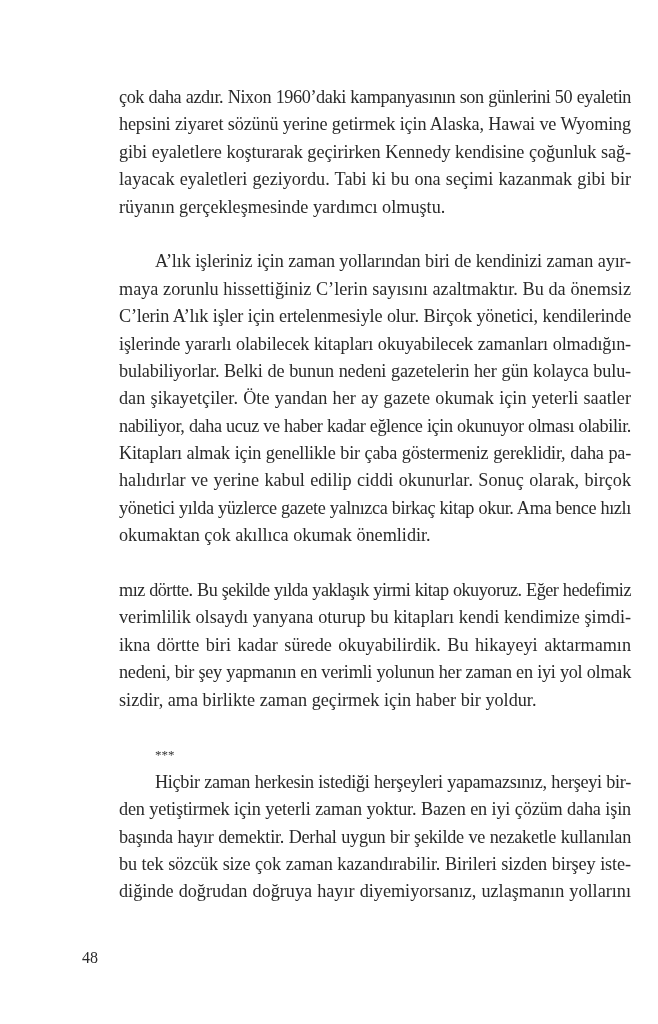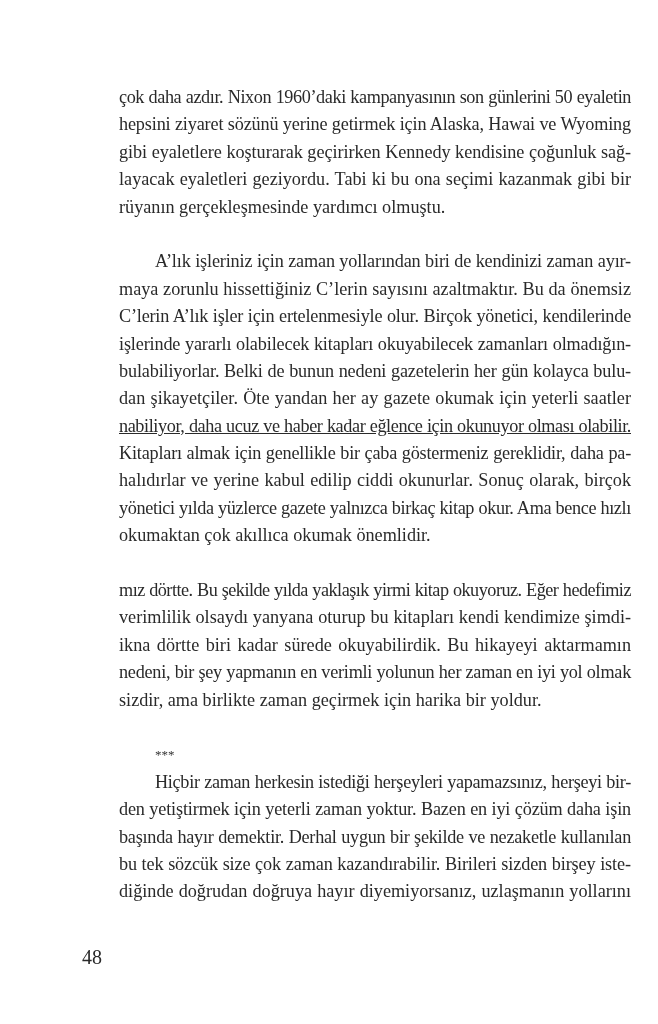--- a/index.html
+++ b/index.html
@@ -49,21 +49,21 @@
     line-height: 27.4px;
     height: 27.4px;
     padding-left: 36px;
     letter-spacing: 0px;
     color: #333;
   }
   .page-number {
     position: absolute;
     left: 82px;
     top: 944px;
-    font-size: 20px;
+    font-size: 16px;
     line-height: 27px;
     color: #2a2a2a;
   }
 </style>
 </head>
 <body>
 
 <div class="page">
 
   <div class="para">
@@ -76,35 +76,35 @@
 
   <div class="gap"></div>
 
   <div class="para">
     <span class="line indent" style="white-space: normal; letter-spacing: -0.15px;">A’lık işleriniz için zaman yollarından biri de kendinizi zaman ayır-</span>
     <span class="line" style="white-space: normal;">maya zorunlu hissettiğiniz C’lerin sayısını azaltmaktır. Bu da önemsiz</span>
     <span class="line" style="white-space: normal; letter-spacing: -0.2px;">C’lerin A’lık işler için ertelenmesiyle olur. Birçok yönetici, kendilerinde</span>
     <span class="line" style="white-space: normal; letter-spacing: -0.15px;">işlerinde yararlı olabilecek kitapları okuyabilecek zamanları olmadığın-</span>
     <span class="line" style="white-space: normal; letter-spacing: -0.15px;">bulabiliyorlar. Belki de bunun nedeni gazetelerin her gün kolayca bulu-</span>
     <span class="line" style="white-space: normal;">dan şikayetçiler. Öte yandan her ay gazete okumak için yeterli saatler</span>
-    <span class="line" style="white-space: normal; letter-spacing: -0.4px; text-decoration: underline;">nabiliyor, daha ucuz ve haber kadar eğlence için okunuyor olması olabilir.</span>
+    <span class="line" style="white-space: normal; letter-spacing: -0.4px;">nabiliyor, daha ucuz ve haber kadar eğlence için okunuyor olması olabilir.</span>
     <span class="line" style="white-space: normal; letter-spacing: -0.2px;">Kitapları almak için genellikle bir çaba göstermeniz gereklidir, daha pa-</span>
     <span class="line" style="white-space: normal;">halıdırlar ve yerine kabul edilip ciddi okunurlar. Sonuç olarak, birçok</span>
     <span class="line" style="white-space: normal; letter-spacing: -0.35px;">yönetici yılda yüzlerce gazete yalnızca birkaç kitap okur. Ama bence hızlı</span>
     <span class="line last" style="white-space: normal;">okumaktan çok akıllıca okumak önemlidir.</span>
   </div>
 
   <div class="gap"></div>
 
   <div class="para">
     <span class="line" style="white-space: normal; letter-spacing: -0.5px;">mız dörtte. Bu şekilde yılda yaklaşık yirmi kitap okuyoruz. Eğer hedefimiz</span>
     <span class="line" style="white-space: normal;">verimlilik olsaydı yanyana oturup bu kitapları kendi kendimize şimdi-</span>
     <span class="line" style="white-space: normal;">ikna dörtte biri kadar sürede okuyabilirdik. Bu hikayeyi aktarmamın</span>
     <span class="line" style="white-space: normal; letter-spacing: -0.25px;">nedeni, bir şey yapmanın en verimli yolunun her zaman en iyi yol olmak</span>
-    <span class="line last" style="white-space: normal;">sizdir, ama birlikte zaman geçirmek için harika bir yoldur.</span>
+    <span class="line last" style="white-space: normal;">sizdir, ama birlikte zaman geçirmek için haber bir yoldur.</span>
   </div>
 
   <div class="gap"></div>
 
   <div class="stars">***</div>
 
   <div class="para">
     <span class="line indent" style="white-space: normal; letter-spacing: -0.3px;">Hiçbir zaman herkesin istediği herşeyleri yapamazsınız, herşeyi bir-</span>
     <span class="line" style="white-space: normal; letter-spacing: -0.15px;">den yetiştirmek için yeterli zaman yoktur. Bazen en iyi çözüm daha işin</span>
     <span class="line" style="white-space: normal; letter-spacing: -0.25px;">başında hayır demektir. Derhal uygun bir şekilde ve nezaketle kullanılan</span>

